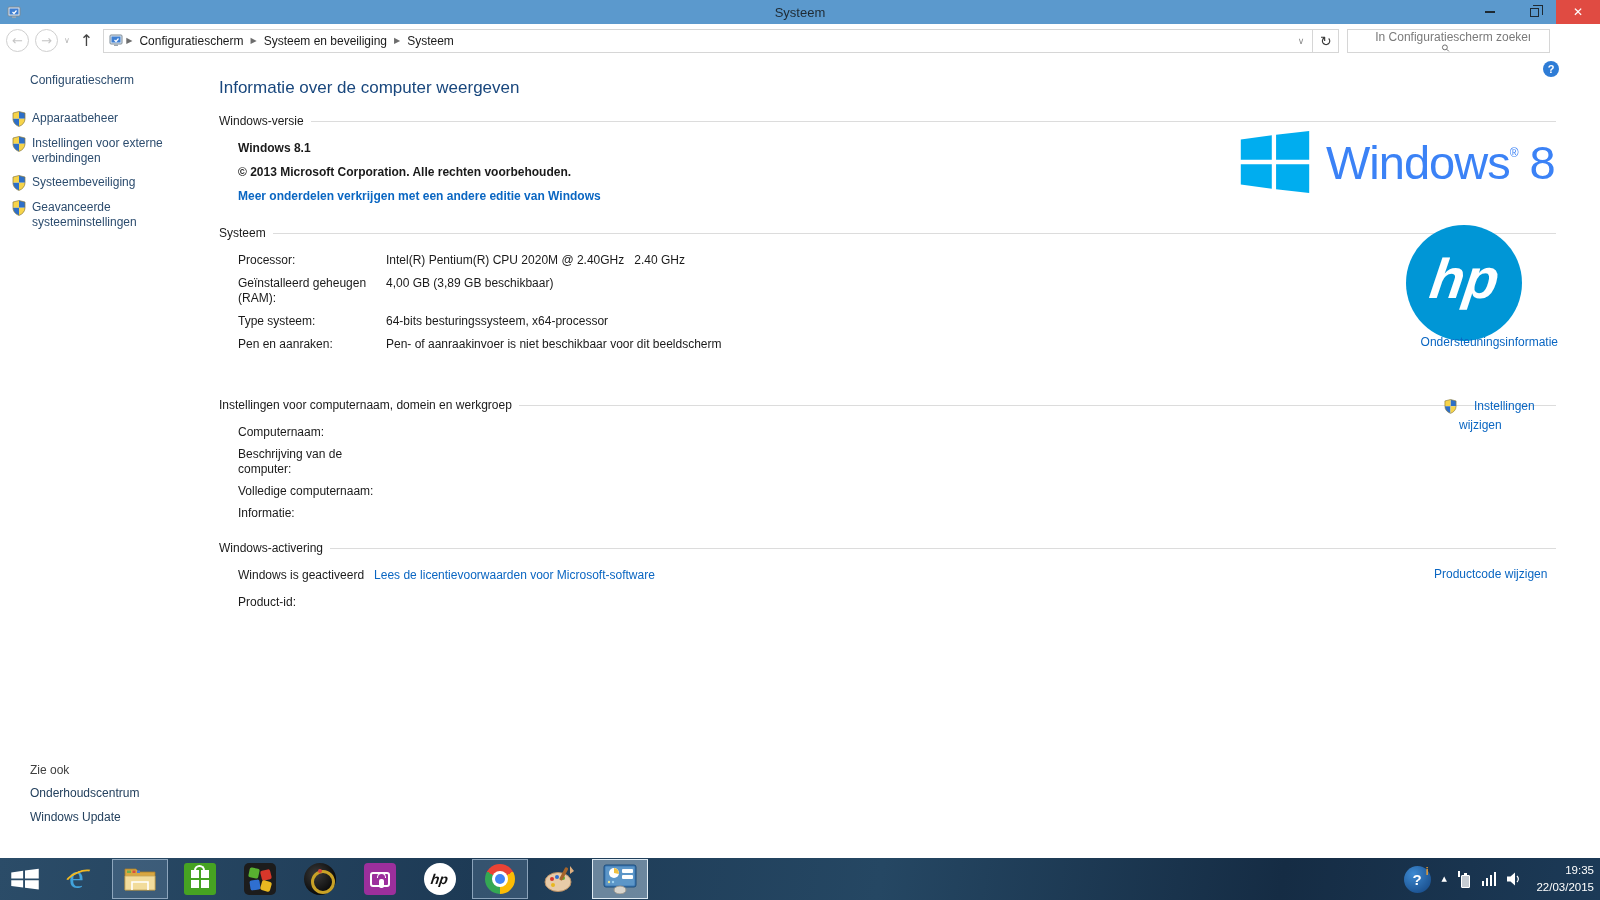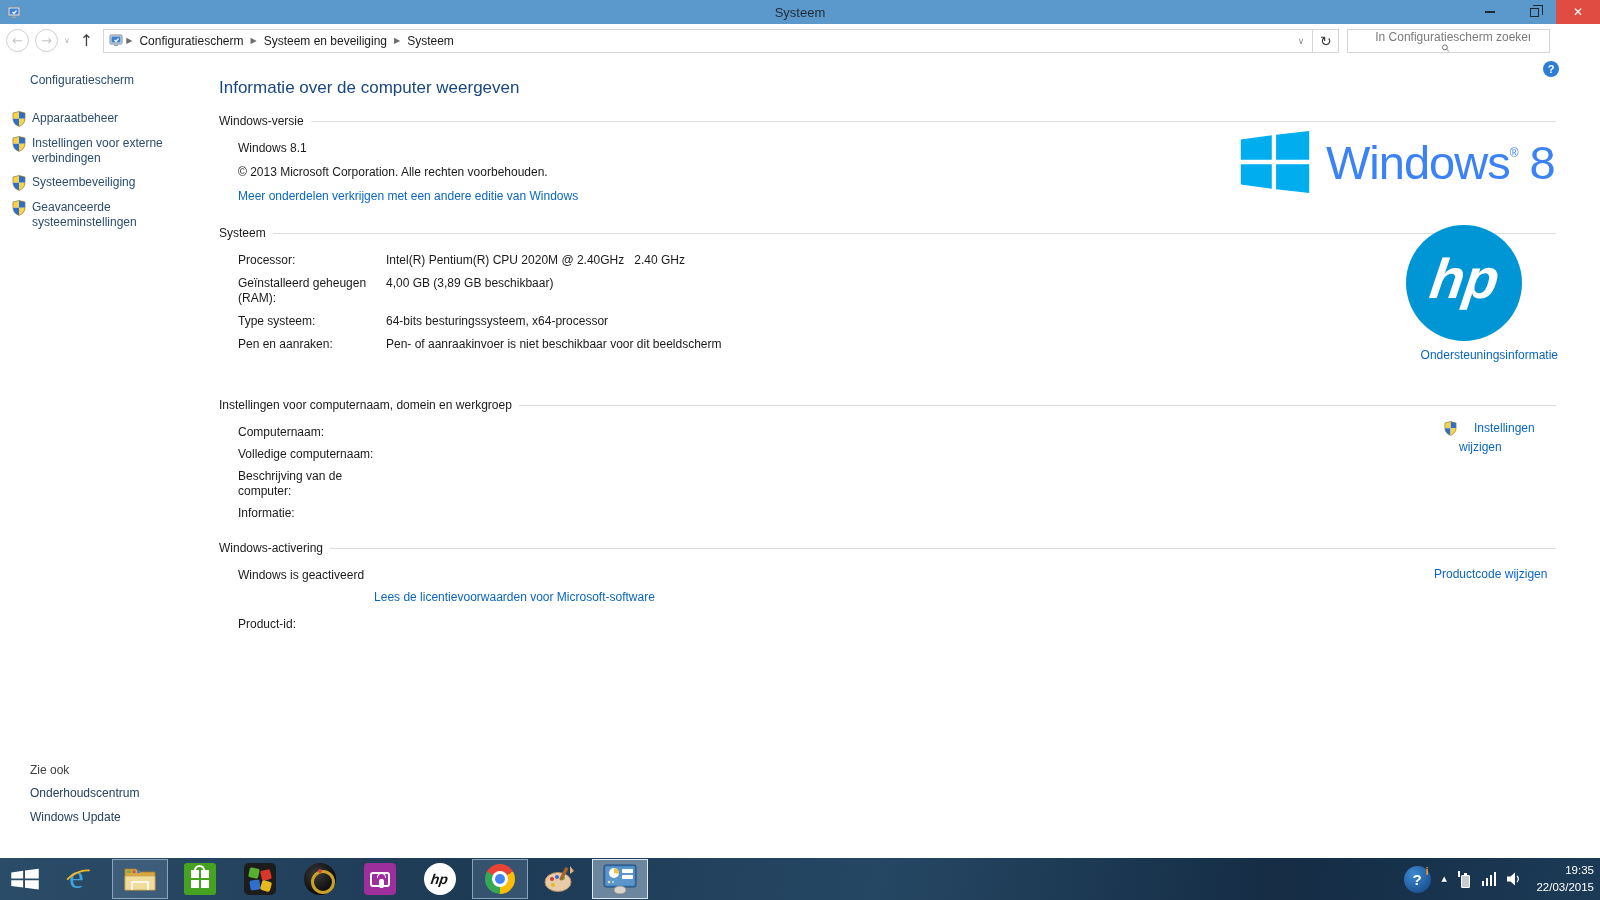--- a/index.html
+++ b/index.html
@@ -45,38 +45,38 @@
   .see-also { position:absolute; left:30px; top:706px; }
   .see-also .hdr { color:#404040; margin-bottom:9px; }
   .see-also .lnk { color:#24415e; margin-bottom:9px; line-height:15px; }
 
   
   .main { position:absolute; left:219px; top:21px; width:1337px; }
   .page-title { color:#19477d; font-size:17px; font-weight:normal; margin-bottom:14px; }
   .group-head { display:flex; align-items:center; margin-top:16px; margin-bottom:13px; }
   .group-head .gh-label { color:#1a1a1a; white-space:nowrap; }
   .group-head .gh-line { flex:1; height:1px; background:#dcdcdc; margin-left:7px; }
-  .indented { padding-left:19px; }
+  .indented { padding-left:19px;font-weight:bold; }
   .vstack > div { margin-bottom:9px; line-height:15px; }
-  a.link { color:#0a66c2; text-decoration:none;margin-top:22px; }
+  a.link { color:#0a66c2; text-decoration:none; }
   .inforow { display:grid; grid-template-columns:148px 1fr; padding-left:19px; margin-bottom:8px; }
   .inforow .ilabel { line-height:15px; }
   .inforow .ivalue { line-height:15px; white-space:pre-wrap; }
   .act-status { display:flex; gap:10px; padding-left:19px; margin-bottom:13px; }
 
   
   .win8-logo { position:absolute; left:1238px; top:74px; display:flex; align-items:center; }
   .win8-text { color:#3b82f6; font-size:47px; font-weight:200; letter-spacing:-1px; margin-left:14px; line-height:1; }
   .win8-reg { font-size:12px; vertical-align:22px; }
   .win8-num { font-size:47px; }
 
   
   .hp-logo { position:absolute; left:1406px; top:168px; width:116px; height:116px; border-radius:50%; background:#0096d6; display:flex; align-items:center; justify-content:center; }
   .hp-logo .hp-text { color:#fff; font-size:56px; font-weight:bold; font-style:italic; transform:skewX(-8deg); line-height:1; padding-bottom:8px; }
-  .oem-support { position:absolute; left:1398px; top:291px; width:160px; text-align:right; }
+  .oem-support { position:absolute; left:1398px; top:278px; width:160px; text-align:right; }
 
   
   .change-settings { position:absolute; left:1444px; top:342px; line-height:15px; }
   .change-settings .l2 { margin-left:15px; }
   .product-change { position:absolute; left:1434px; top:510px; }
 
   
   .taskbar { position:absolute; top:858px; left:0; width:1600px; height:42px;
     background:linear-gradient(100deg,#2b4c68 0%,#1d3a55 30%,#254763 55%,#152c44 80%,#1c3a57 100%); display:flex; align-items:center; }
   .start-btn { width:50px; height:42px; display:flex; align-items:center; justify-content:center; }
@@ -283,25 +283,25 @@
 
     <div class="group-head" style="margin-top:46px">
       <span class="gh-label">Instellingen voor computernaam, domein en werkgroep</span>
       <span class="gh-line"></span>
     </div>
     <div class="inforow" style="margin-bottom:7px">
       <span class="ilabel">Computernaam:</span>
       <span class="ivalue"></span>
     </div>
     <div class="inforow" style="margin-bottom:7px">
+      <span class="ilabel">Beschrijving van de computer:</span>
+      <span class="ivalue"></span>
+    </div>
+    <div class="inforow" style="margin-bottom:7px">
       <span class="ilabel">Volledige computernaam:</span>
-      <span class="ivalue"></span>
-    </div>
-    <div class="inforow" style="margin-bottom:7px">
-      <span class="ilabel">Beschrijving van de computer:</span>
       <span class="ivalue"></span>
     </div>
     <div class="inforow">
       <span class="ilabel">Informatie:</span>
     </div>
 
     <div class="group-head" style="margin-top:20px">
       <span class="gh-label">Windows-activering</span>
       <span class="gh-line"></span>
     </div>

